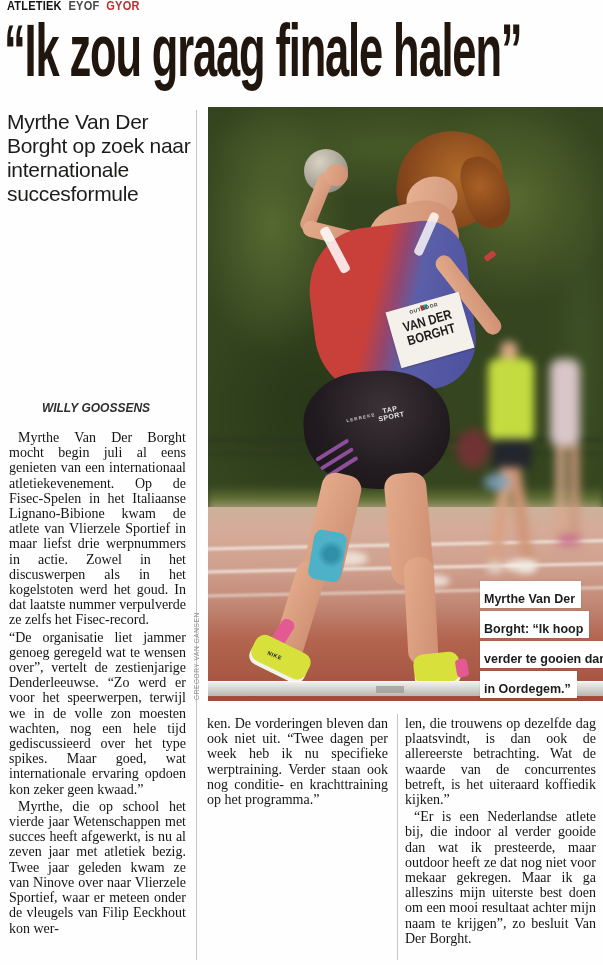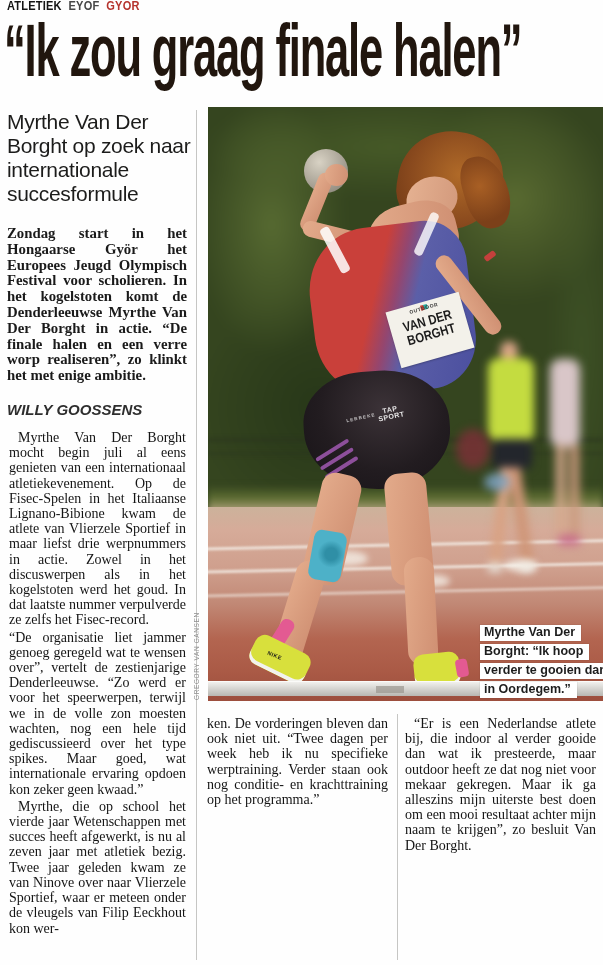--- a/index.html
+++ b/index.html
@@ -18,23 +18,23 @@
   .headline{position:absolute;left:4px;top:13px;font-family:"Liberation Sans",sans-serif;
             font-weight:bold;font-size:75px;line-height:1;color:#21160e;
             transform:scaleX(.58);transform-origin:left top;letter-spacing:-2px;white-space:nowrap;}
 
   
   .subtitle{position:absolute;left:7px;top:110px;width:184px;
             font-family:"Liberation Sans",sans-serif;font-size:21px;line-height:24px;
             color:#1c1c1b;letter-spacing:-.3px;}
   .intro{position:absolute;left:7px;top:226px;width:180px;font-weight:bold;
          font-size:14.8px;line-height:15.8px;text-align:justify;color:#1a1a1a;}
-  .byline{position:absolute;left:7px;top:401px;width:178px;text-align:left;
+  .byline{position:absolute;left:7px;top:401px;width:178px;text-align:center;
           font-family:"Liberation Sans",sans-serif;font-style:italic;font-weight:bold;
-          font-size:15px;color:#2e2e2e;}
+          font-size:12px;color:#2e2e2e;}
   .bodytext{font-size:14px;line-height:15.2px;text-align:justify;color:#141414;}
   .bodytext p{margin:2px;}
   .bodytext p.ind{text-indent:9px;}
   .col-left{position:absolute;left:7px;top:428px;width:181px;height:534px;overflow:hidden;}
   .col-mid{position:absolute;left:205px;top:714px;width:185px;height:248px;overflow:hidden;}
   .col-right{position:absolute;left:403px;top:714px;width:195px;height:248px;overflow:hidden;}
 
   .rule{position:absolute;width:1px;background:#c6c6c4;}
   .rule1{left:196px;top:110px;height:850px;}
   .rule2{left:397px;top:714px;height:246px;}
@@ -146,21 +146,21 @@
   .shoe-pink2{left:248px;top:552px;width:12px;height:18px;background:#e35a92;border-radius:4px;transform:rotate(-10deg);}
 
   .hurdle{left:0;top:574px;width:100%;height:14px;
         background:linear-gradient(180deg,#f1f0ed 0%,#d7d6d2 45%,#b8b7b2 100%);
         border-top:1px solid #fbfbf9;}
   .hurdle .mark{position:absolute;left:168px;top:4px;width:28px;height:7px;background:#9a958f;opacity:.7;}
 
   
   .caption{left:272px;bottom:3px;display:flex;flex-direction:column;align-items:flex-start;gap:3px;}
   .cap-line{position:static;background:#ffffff;color:#1d1d1d;font-family:"Liberation Sans",sans-serif;
-        font-weight:bold;font-size:12.5px;line-height:14px;padding:0 6px 2px 4px;
+        font-weight:bold;font-size:12.5px;line-height:14px;padding:11px 6px 2px 4px;
         box-shadow:0 0 0 1px rgba(0,0,0,.04);white-space:nowrap;}
 
   .credit{position:absolute;left:193px;top:594px;height:106px;writing-mode:vertical-rl;
         transform:rotate(180deg);font-family:"Liberation Sans",sans-serif;font-size:6.5px;
         color:#8f8f8f;letter-spacing:.6px;white-space:nowrap;}
 </style>
 </head>
 <body>
 
 <div class="page">
@@ -168,35 +168,35 @@
   <div class="kicker">
     <span class="k1">ATLETIEK</span>
     <span class="k2">EYOF</span>
     <span class="k3" style="color:#b5342e">GYOR</span>
   </div>
 
   <h1 class="headline" style="margin:0;">“Ik zou graag finale halen”</h1>
 
   <div class="subtitle">Myrthe Van Der Borght op zoek naar internationale succesformule</div>
 
-  <div class="intro">Zondag start in het Hongaarse Györ het Europees Jeugd Olympisch Festival voor scholieren. In het kogelstoten komt de Denderleeuwse Myrthe Van Der Borght in actie. “De finale halen en een verre worp realiseren”, zo klinkt het met enige ambitie.</div>
 
   <div class="byline">WILLY GOOSSENS</div>
 
   <div class="col-left bodytext">
     <p class="ind">Myrthe Van Der Borght mocht begin juli al eens genieten van een internationaal atletiekevenement. Op de Fisec-Spelen in het Italiaanse Lignano-Bibione kwam de atlete van Vlierzele Sportief in maar liefst drie werpnummers in actie. Zowel in het discuswerpen als in het kogelstoten werd het goud. In dat laatste nummer verpulverde ze zelfs het Fisec-record.</p>
     <p>“De organisatie liet jammer genoeg geregeld wat te wensen over”, vertelt de zestienjarige Denderleeuwse. “Zo werd er voor het speerwerpen, terwijl we in de volle zon moesten wachten, nog een hele tijd gediscussieerd over het type spikes. Maar goed, wat internationale ervaring opdoen kon zeker geen kwaad.”</p>
     <p class="ind">Myrthe, die op school het vierde jaar Wetenschappen met succes heeft afgewerkt, is nu al zeven jaar met atletiek bezig. Twee jaar geleden kwam ze van Ninove over naar Vlierzele Sportief, waar er meteen onder de vleugels van Filip Eeckhout kon wer-</p>
   </div>
 
   <div class="col-mid bodytext">
     <p>ken. De vorderingen bleven dan ook niet uit. “Twee dagen per week heb ik nu specifieke werptraining. Verder staan ook nog conditie- en krachttraining op het programma.”</p>
   </div>
 
   <div class="col-right bodytext">
+    <p>len, die trouwens op dezelfde dag plaatsvindt, is dan ook de allereerste betrachting. Wat de waarde van de concurrentes betreft, is het uiteraard koffiedik kijken.”</p>
     <p class="ind">“Er is een Nederlandse atlete bij, die indoor al verder gooide dan wat ik presteerde, maar outdoor heeft ze dat nog niet voor mekaar gekregen. Maar ik ga alleszins mijn uiterste best doen om een mooi resultaat achter mijn naam te krijgen”, zo besluit Van Der Borght.</p>
   </div>
 
   <div class="rule rule1"></div>
   <div class="rule rule2"></div>
 
   <div class="photo">
     <div class="ph-trees"></div>
     <div class="ph-fence">
       <div class="rail"></div>

